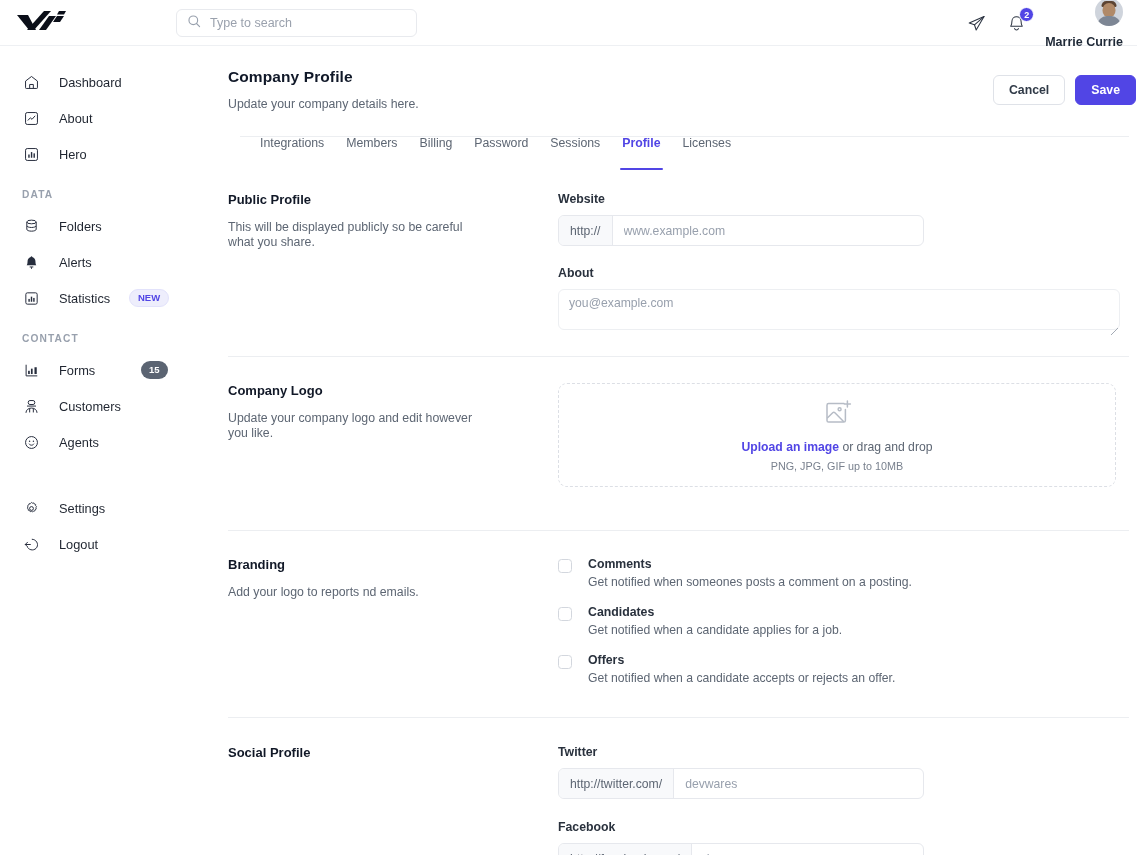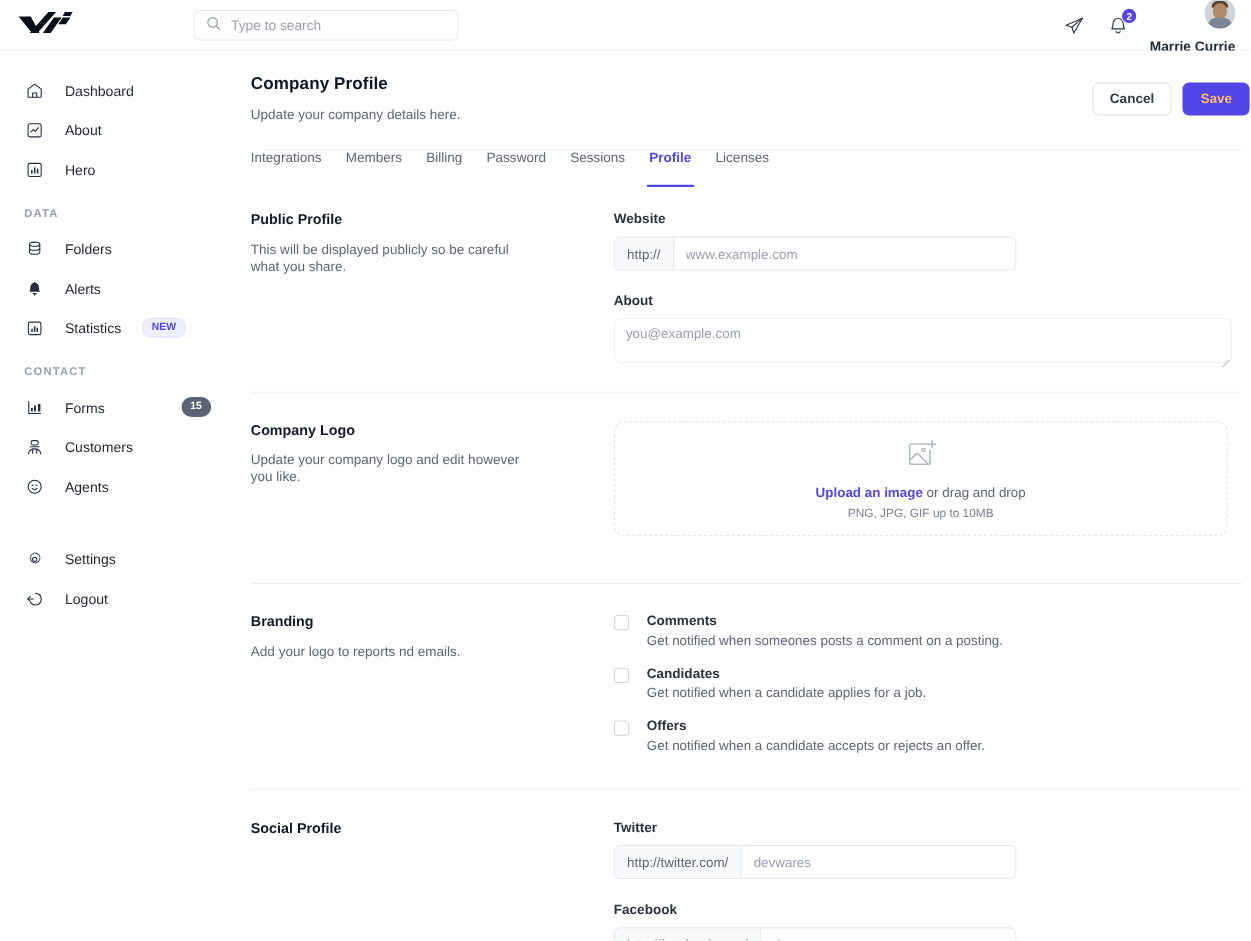--- a/index.html
+++ b/index.html
@@ -178,21 +178,20 @@
   .pill-count {
     position: absolute;
     left: 141px;
     background: #5b6472;
     color: #ffffff;
     font-size: 9.5px;
     font-weight: bold;
     border-radius: 999px;
     padding: 4px 8px;
     line-height: 1;
-    margin-left: 24px;
   }
   .nav-spacer { height: 30px; }
 
   
   .main {
     position: absolute;
     left: 216px; top: 46px;
     width: 937px; height: 809px;
     background: #ffffff;
     overflow: hidden;
@@ -232,40 +231,40 @@
   }
   .btn-cancel {
     background: #ffffff;
     border-color: #dfe2e8;
     color: #303a47;
     margin-left: 47px;
   }
   .btn-save {
     background: #5145e5;
     border-color: #5145e5;
-    color: #fdba74;
+    color: #ffffff;
   }
 
   
   .tabs {
     position: relative;
     margin: 25px 0 0 12px;
     height: 34px;
     display: flex;
     gap: 0;
   }
   .tab {
     font-size: 12.3px;
     color: #5d6673;
     padding: 0 11px 13px 11px;
     cursor: pointer;
     white-space: nowrap;
     position: relative;
   }
-  .tab:first-child { padding-left: 0; }
+  .tab:first-child { padding-left: 0; margin-left: 32px; }
   .tab.active { color: #5145e5; font-weight: bold; }
   .tab.active::after {
     content: "";
     position: absolute;
     left: 9px; right: 9px; bottom: 0;
     height: 2px;
     background: #5145e5;
     border-radius: 2px;
   }
   .tabs-rule {

